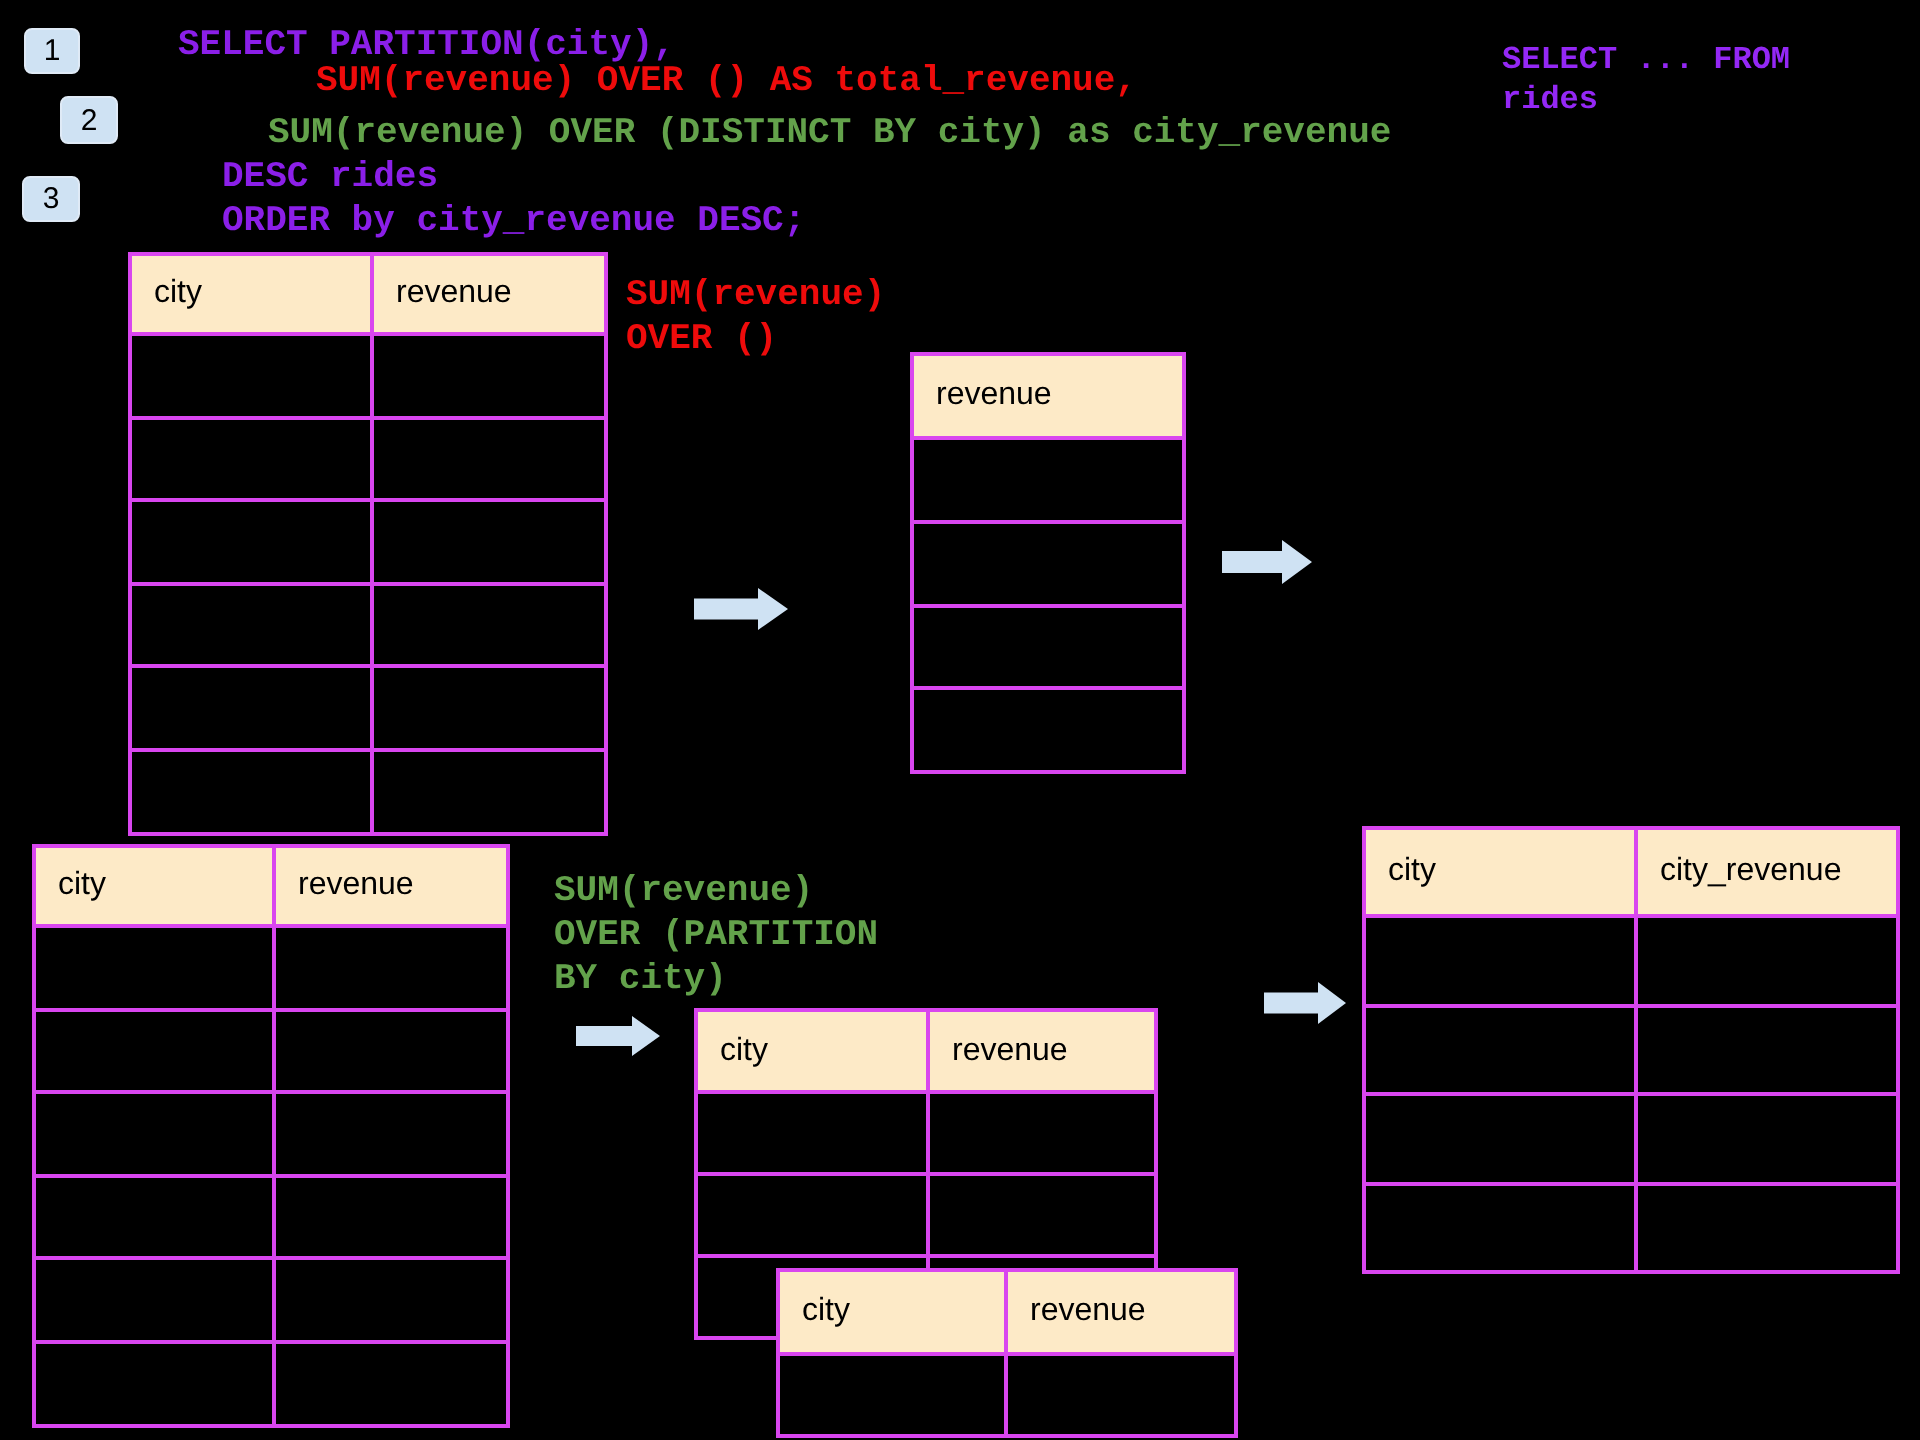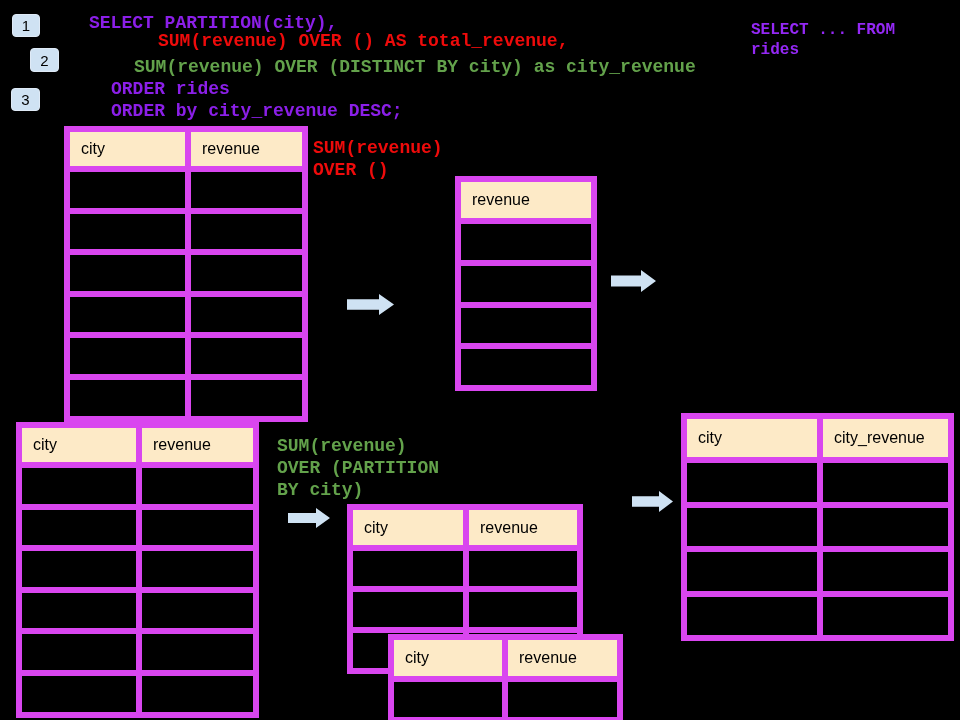--- a/index.html
+++ b/index.html
@@ -41,21 +41,21 @@
   }
 
   
   table.tbl {
     position: absolute;
     border-collapse: collapse;
     table-layout: fixed;
     background: transparent;
   }
   table.tbl th, table.tbl td {
-    border: 6px solid #d946ef;
+    border: 2px solid #d946ef;
     padding: 0;
     box-sizing: border-box;
   }
   table.tbl th {
     background: #fdeac7;
     color: #000;
     font: 400 16px "Liberation Sans", sans-serif;
     text-align: left;
     padding-left: 11px;
     vertical-align: middle;
@@ -67,21 +67,21 @@
 </head>
 <body>
 
 <div class="badge" style="left:12px; top:14px; width:28px; height:23px;">1</div>
 <div class="badge" style="left:30px; top:48px; width:29px; height:24px;">2</div>
 <div class="badge" style="left:11px; top:88px; width:29px; height:23px;">3</div>
 
 <div class="code purple" style="left:89px;  top:12px;">SELECT PARTITION(city),</div>
 <div class="code red" style="left:134px; top:30px;margin-left:24px;">SUM(revenue) OVER () AS total_revenue,</div>
 <div class="code green" style="left:134px; top:56px;">SUM(revenue) OVER (DISTINCT BY city) as city_revenue</div>
-<div class="code purple" style="left:111px; top:78px;">ORDER rides</div>
+<div class="code purple" style="left:111px; top:78px;">DESC rides</div>
 <div class="code purple" style="left:111px; top:100px;">ORDER by city_revenue DESC;</div>
 
 <div class="side-code" style="left:751px; top:20px;">SELECT ... FROM
 rides</div>
 
 <div class="code red preline" style="left:313px; top:137px;">SUM(revenue)
 OVER ()</div>
 
 <div class="code green preline" style="left:277px; top:435px;">SUM(revenue)
 OVER (PARTITION

